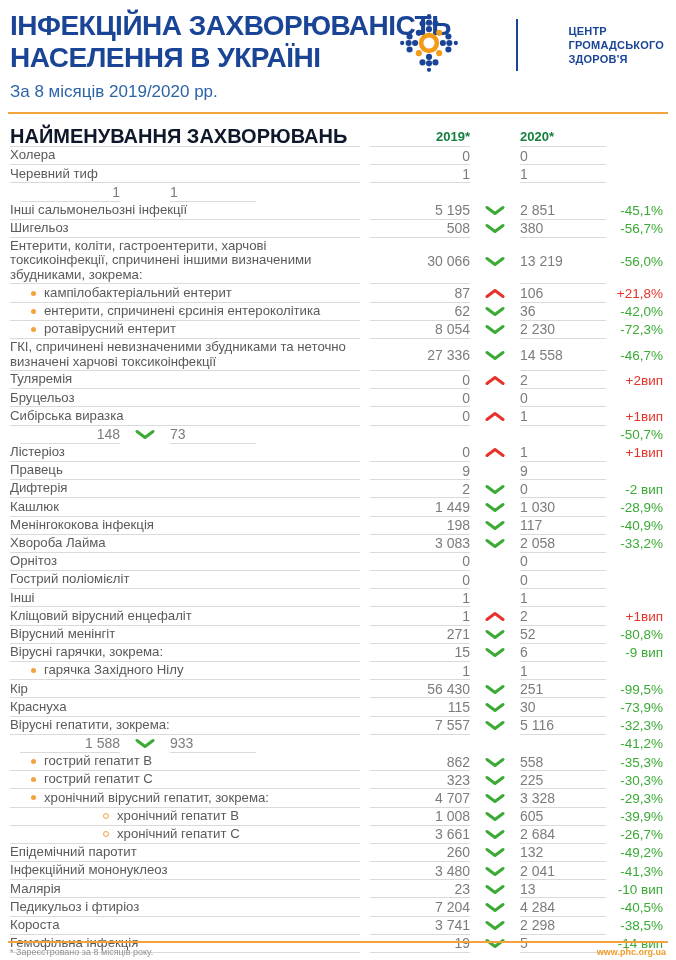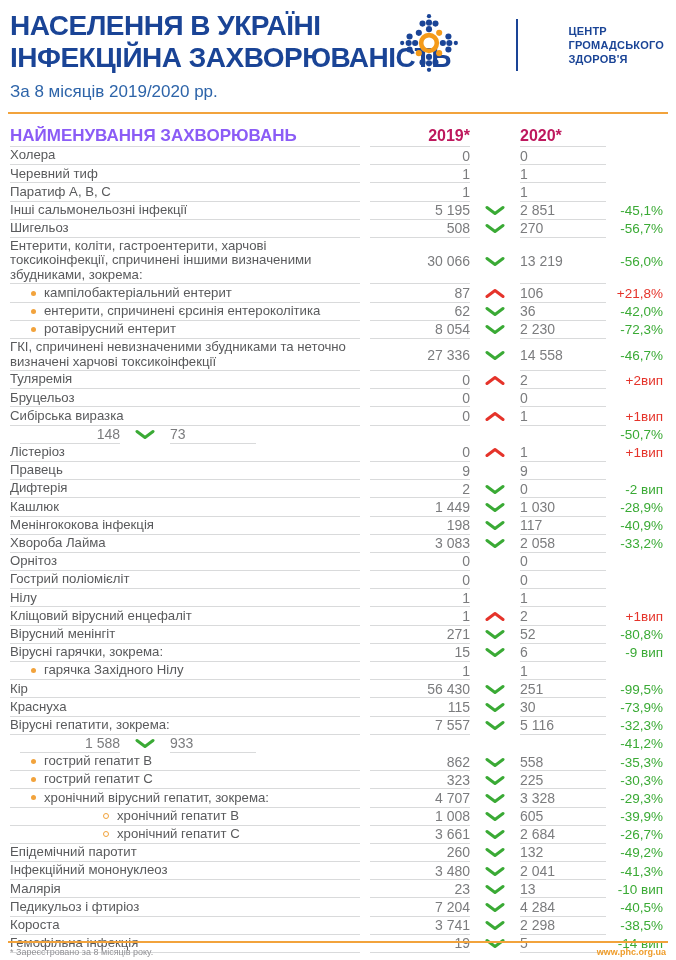--- a/index.html
+++ b/index.html
@@ -25,41 +25,41 @@
   .v2019{width:100px;border-bottom:1px solid #d9dadb;justify-content:flex-end;
          color:#7b7c7e;font-size:14px;}
   .trend{width:50px;justify-content:center;}
   .v2020{width:86px;border-bottom:1px solid #d9dadb;justify-content:flex-start;
          color:#7b7c7e;font-size:14px;}
   .change{flex:1;justify-content:flex-end;font-size:13.5px;padding-right:3px;}
   .change.neg{color:#3aaa35;}
   .change.pos{color:#e5332a;}
   .row{min-height:18.2px;}
   .thead{min-height:21px;}
-  .thead .name-cell{color:#8b5cf6;font-size:17px;font-weight:bold;}
-  .thead .v2019,.thead .v2020{color:#be185d;font-size:16px;font-weight:bold;text-align:right;}
+  .thead .name-cell{color:#0f172a;font-size:20px;font-weight:bold;}
+  .thead .v2019,.thead .v2020{color:#15803d;font-size:13px;font-weight:bold;text-align:right;}
   .bullet{flex:0 0 auto;}
   .b1{width:5px;height:5px;border-radius:50%;background:#f2a33c;margin:0 8px 0 21px;}
   .b2{width:4px;height:4px;border-radius:50%;border:1.5px solid #f2a33c;margin:0 8px 0 93px;}
   .arrow{display:flex;align-items:center;}
   
   .footer-rule{position:absolute;left:8px;right:8px;top:941px;height:2px;background:#f2a33c;}
   .footer-note{position:absolute;left:10px;top:947px;font-size:9px;color:#919195;}
   .footer-site{position:absolute;right:10px;top:947px;font-size:9px;font-weight:bold;
                color:#ef9d2b;text-decoration:none;}
 </style>
 </head>
 <body>
 
 <div class="page">
 
   <div class="header">
     <div class="title">
+      <span>ІНФЕКЦІЙНА ЗАХВОРЮВАНІСТЬ</span>
       <span>НАСЕЛЕННЯ В УКРАЇНІ</span>
-      <span>ІНФЕКЦІЙНА ЗАХВОРЮВАНІСТЬ</span>
     </div>
     <div class="subtitle">За 8 місяців 2019/2020 рр.</div>
 
     <div class="logo">
       <span>
         <svg width="74" height="74" viewBox="0 0 80 80" aria-hidden="true">
           <circle cx="40" cy="40" r="8.5" fill="none" stroke="#f49a19" stroke-width="5"></circle>
 
           <circle cx="40" cy="25" r="3.3" fill="#1a4496"></circle>
           <circle cx="33" cy="19" r="3.3" fill="#1a4496"></circle>
@@ -134,23 +134,20 @@
     <div class="cell v2019">1</div>
     <div class="cell trend">
       
       
     </div>
     <div class="cell v2020">1</div>
     <div class="cell change"></div>
   </div>
 
   <div class="row trend-none">
-    <div class="cell name-cell">
-      <span class="disease">Паратиф А, В, С</span>
-    </div>
     <div class="cell gap"></div>
     <div class="cell v2019">1</div>
     <div class="cell trend">
       
       
     </div>
     <div class="cell v2020">1</div>
     <div class="cell change"></div>
   </div>
 
@@ -179,21 +176,21 @@
     <div class="cell gap"></div>
     <div class="cell v2019">508</div>
     <div class="cell trend">
 
       <span class="arrow arrow-down">
         <svg width="20" height="11" viewBox="0 0 20 11">
                 <polyline points="2,2.5 10,8.5 18,2.5" fill="none" stroke="#3aaa35" stroke-width="3" stroke-linecap="round" stroke-linejoin="round"></polyline>
               </svg>
       </span>
     </div>
-    <div class="cell v2020">270</div>
+    <div class="cell v2020">380</div>
     <div class="cell change neg">-56,7%</div>
   </div>
 
   <div class="row trend-down">
     <div class="cell name-cell">
       <span class="disease">Ентерити, коліти, гастроентерити, харчові токсикоінфекції, спричинені іншими визначеними збудниками, зокрема:</span>
     </div>
     <div class="cell gap"></div>
     <div class="cell v2019">30 066</div>
     <div class="cell trend">
@@ -475,21 +472,21 @@
     <div class="cell trend">
       
       
     </div>
     <div class="cell v2020">0</div>
     <div class="cell change"></div>
   </div>
 
   <div class="row trend-none">
     <div class="cell name-cell">
-      <span class="disease">Нілу</span>
+      <span class="disease">Інші</span>
     </div>
     <div class="cell gap"></div>
     <div class="cell v2019">1</div>
     <div class="cell trend">
       
       
     </div>
     <div class="cell v2020">1</div>
     <div class="cell change"></div>
   </div>

